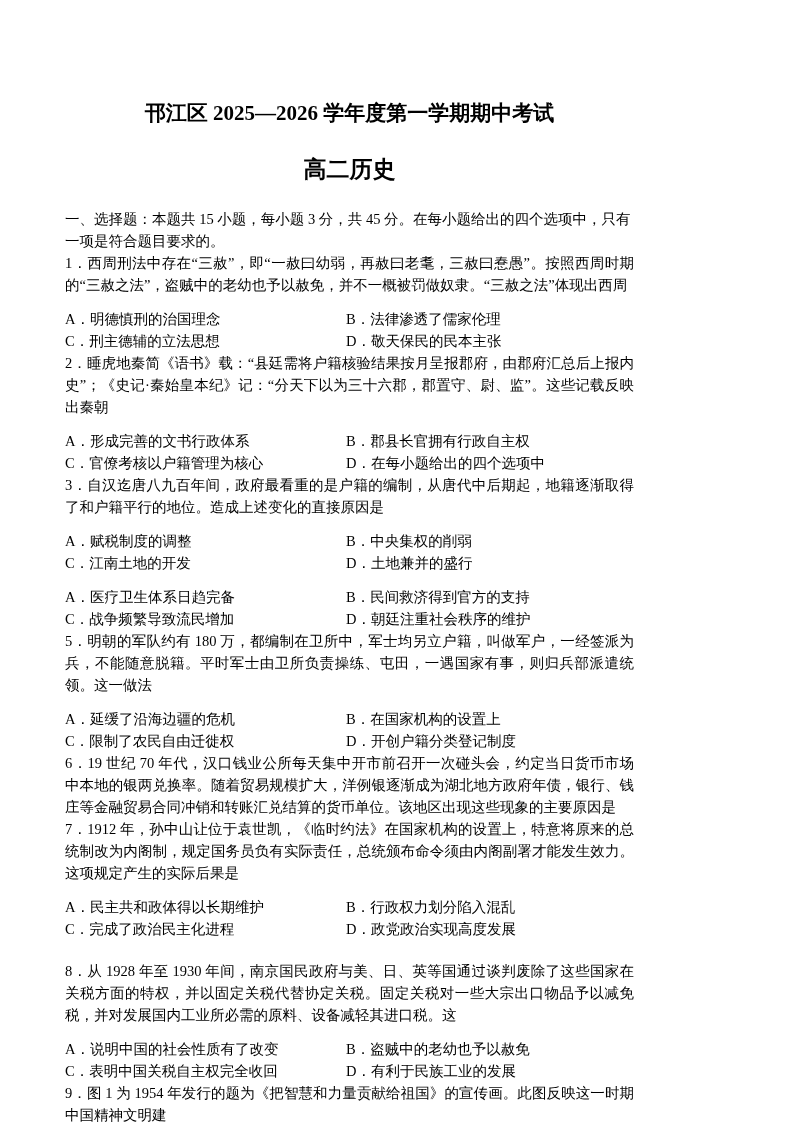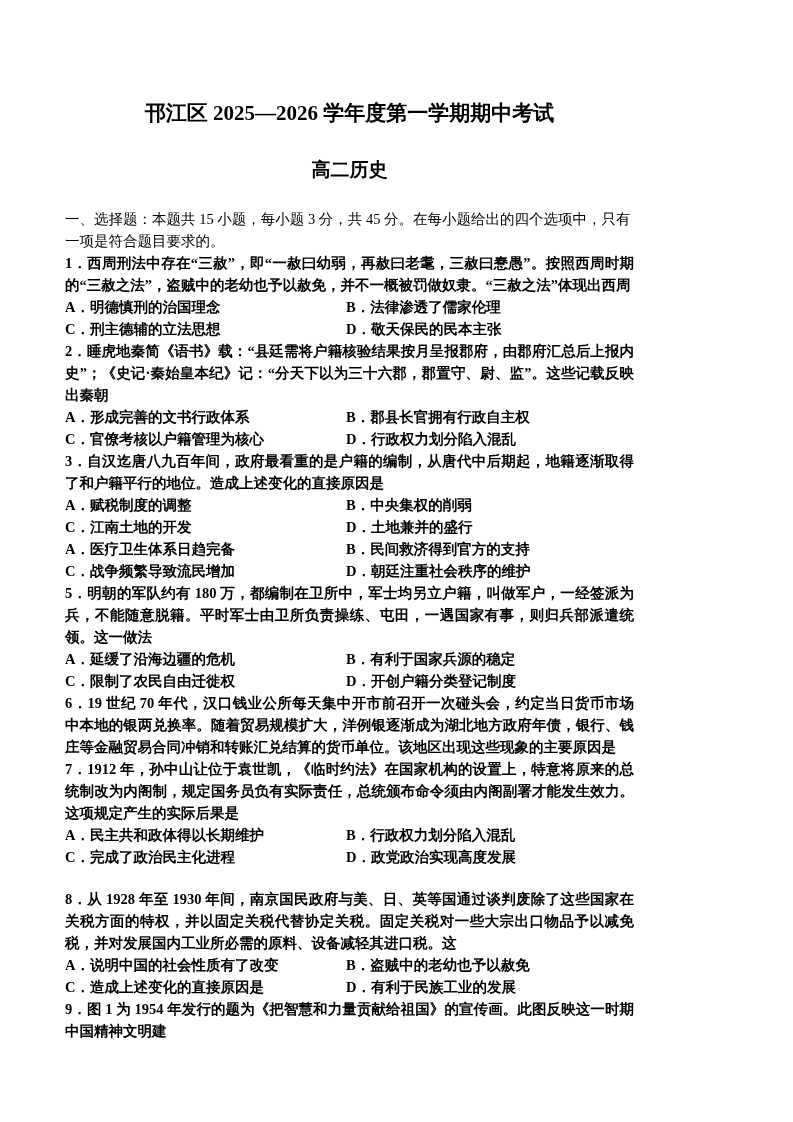--- a/index.html
+++ b/index.html
@@ -22,35 +22,36 @@
   }
   .title {
     text-align: center;
     font-size: 21px;
     font-weight: bold;
     line-height: 26px;
     margin: 0 0 32px 0;
   }
   .subtitle {
     text-align: center;
-    font-size: 19px;
+    font-size: 23px;
     font-weight: bold;
     line-height: 24px;
     margin: 0 0 26px 0;
   }
   .section-heading {
     font-weight: normal;
     margin: 0;
   }
-  .question { margin: 0; font-weight: bold; }
+  .question { margin: 0; }
   #questions > .question:nth-child(8) { margin-top: 20px; }
   .stem { margin: 0; text-align: justify; }
   .options {
     display: grid;
     grid-template-columns: 281px 1fr;
+    margin-top: 12px;
   }
   .option { white-space: nowrap; }
 </style>
 </head>
 <body>
 
 <div class="page">
   <h1 class="title">邗江区 2025—2026 学年度第一学期期中考试</h1>
   <h2 class="subtitle">高二历史</h2>
   <p class="section-heading">一、选择题：本题共 15 小题，每小题 3 分，共 45 分。在每小题给出的四个选项中，只有一项是符合题目要求的。</p>
@@ -64,21 +65,21 @@
           <div class="option">D．敬天保民的民本主张</div>
         </div>
   </div>
 
   <div class="question">
     <p class="stem">2．睡虎地秦简《语书》载：“县廷需将户籍核验结果按月呈报郡府，由郡府汇总后上报内史”；《史记·秦始皇本纪》记：“分天下以为三十六郡，郡置守、尉、监”。这些记载反映出秦朝</p>
     <div class="options">
           <div class="option">A．形成完善的文书行政体系</div>
           <div class="option">B．郡县长官拥有行政自主权</div>
           <div class="option">C．官僚考核以户籍管理为核心</div>
-          <div class="option">D．行政权力划分陷入混乱</div>
+          <div class="option">D．在每小题给出的四个选项中</div>
         </div>
   </div>
 
   <div class="question">
     <p class="stem">3．自汉迄唐八九百年间，政府最看重的是户籍的编制，从唐代中后期起，地籍逐渐取得了和户籍平行的地位。造成上述变化的直接原因是</p>
     <div class="options">
           <div class="option">A．赋税制度的调整</div>
           <div class="option">B．中央集权的削弱</div>
           <div class="option">C．江南土地的开发</div>
           <div class="option">D．土地兼并的盛行</div>
@@ -91,21 +92,21 @@
           <div class="option">B．民间救济得到官方的支持</div>
           <div class="option">C．战争频繁导致流民增加</div>
           <div class="option">D．朝廷注重社会秩序的维护</div>
         </div>
   </div>
 
   <div class="question">
     <p class="stem">5．明朝的军队约有 180 万，都编制在卫所中，军士均另立户籍，叫做军户，一经签派为兵，不能随意脱籍。平时军士由卫所负责操练、屯田，一遇国家有事，则归兵部派遣统领。这一做法</p>
     <div class="options">
           <div class="option">A．延缓了沿海边疆的危机</div>
-          <div class="option">B．有利于国家兵源的稳定</div>
+          <div class="option">B．在国家机构的设置上</div>
           <div class="option">C．限制了农民自由迁徙权</div>
           <div class="option">D．开创户籍分类登记制度</div>
         </div>
   </div>
 
   <div class="question">
     <p class="stem">6．19 世纪 70 年代，汉口钱业公所每天集中开市前召开一次碰头会，约定当日货币市场中本地的银两兑换率。随着贸易规模扩大，洋例银逐渐成为湖北地方政府年债，银行、钱庄等金融贸易合同冲销和转账汇兑结算的货币单位。该地区出现这些现象的主要原因是</p>
   </div>
 
   <div class="question">
@@ -116,21 +117,21 @@
           <div class="option">C．完成了政治民主化进程</div>
           <div class="option">D．政党政治实现高度发展</div>
         </div>
   </div>
 
   <div class="question">
     <p class="stem">8．从 1928 年至 1930 年间，南京国民政府与美、日、英等国通过谈判废除了这些国家在关税方面的特权，并以固定关税代替协定关税。固定关税对一些大宗出口物品予以减免税，并对发展国内工业所必需的原料、设备减轻其进口税。这</p>
     <div class="options">
           <div class="option">A．说明中国的社会性质有了改变</div>
           <div class="option">B．盗贼中的老幼也予以赦免</div>
-          <div class="option">C．造成上述变化的直接原因是</div>
+          <div class="option">C．表明中国关税自主权完全收回</div>
           <div class="option">D．有利于民族工业的发展</div>
         </div>
   </div>
 
   <div class="question">
     <p class="stem">9．图 1 为 1954 年发行的题为《把智慧和力量贡献给祖国》的宣传画。此图反映这一时期中国精神文明建</p>
     <div class="options"></div>
   </div>
 </div>
 </div>

